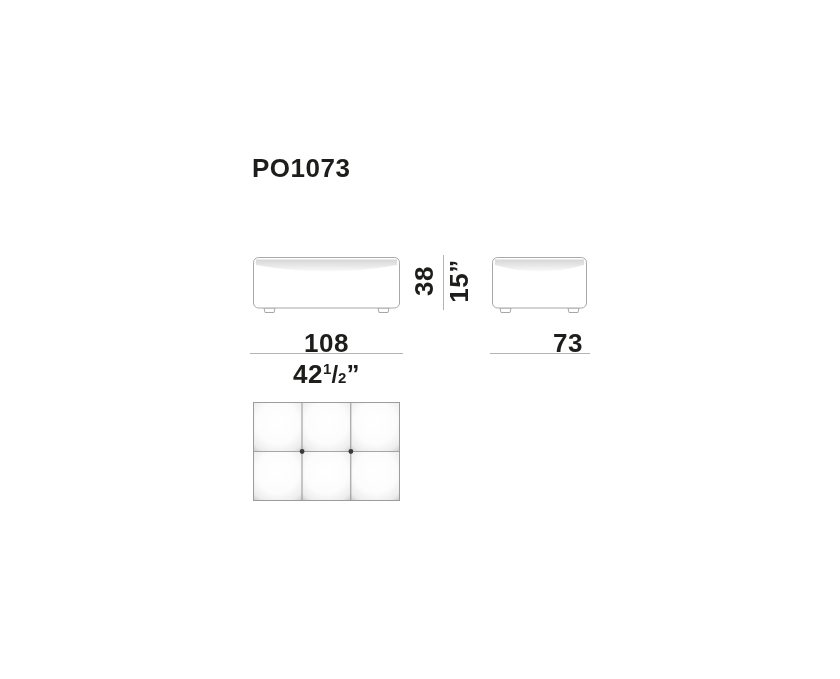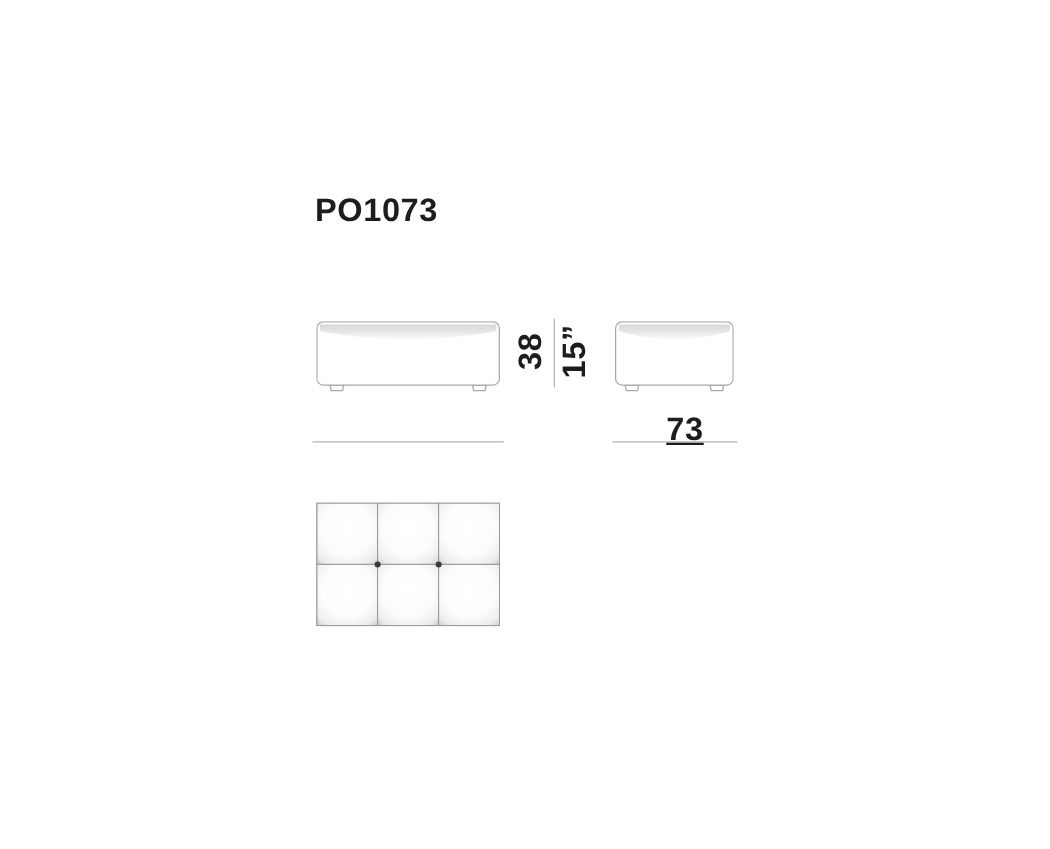--- a/index.html
+++ b/index.html
@@ -31,21 +31,21 @@
   .dim-text {
     font-weight: 700;
     font-size: 26px;
     color: #1d1d1b;
     text-align: center;
     line-height: 1;
     letter-spacing: 0.5px;
     white-space: nowrap;
   }
   .dim-block-width  { left: 250px; width: 153px; }
-  .dim-block-depth  { left: 498px; width: 100px; text-decoration: underline; }
+  .dim-block-depth  { left: 518px; width: 100px; }
   .dim-cm-row   { top: 330px; }
   .dim-inch-row { top: 361px; }
 
   .frac-num {
     font-size: 15px;
     vertical-align: 9px;
     letter-spacing: 0;
   }
   .frac-slash {
     font-size: 24px;
@@ -130,21 +130,25 @@
       <rect x="0.5" y="0.5" width="94" height="50.5" rx="5" ry="5" fill="#ffffff" stroke="#a8a8a8" stroke-width="1"></rect>
 
       <path d="M3,2.5 L92,2.5 L92,8 C76,12.5 62,14.5 47.5,14.5 C33,14.5 19,12.5 3,8 Z" fill="url(#seamGradS)"></path>
     </svg>
   </div>
 
   <div class="abs dim-line-v" id="height-dim-line"></div>
   <div class="abs dim-rot" id="height-cm">38</div>
   <div class="abs dim-rot" id="height-inch">15”</div>
 
+  <div class="abs dim-text dim-block-width dim-cm-row">108</div>
   <div class="abs dim-line-h" id="width-dim-line"></div>
+  <div class="abs dim-text dim-block-width dim-inch-row">
+    <span>42</span><span class="frac-num">1</span><span class="frac-slash">/</span><span class="frac-den">2</span><span>”</span>
+  </div>
 
   <div class="abs dim-text dim-block-depth dim-cm-row">73</div>
   <div class="abs dim-line-h" id="depth-dim-line"></div>
 
   <div class="abs" id="top-view">
     <svg width="147" height="99" viewBox="0 0 147 99">
       <defs>
         <radialGradient id="cushionGrad" cx="0.5" cy="0.42" r="0.78">
           <stop offset="0" stop-color="#ffffff"></stop>
           <stop offset="0.55" stop-color="#fcfcfc"></stop>

